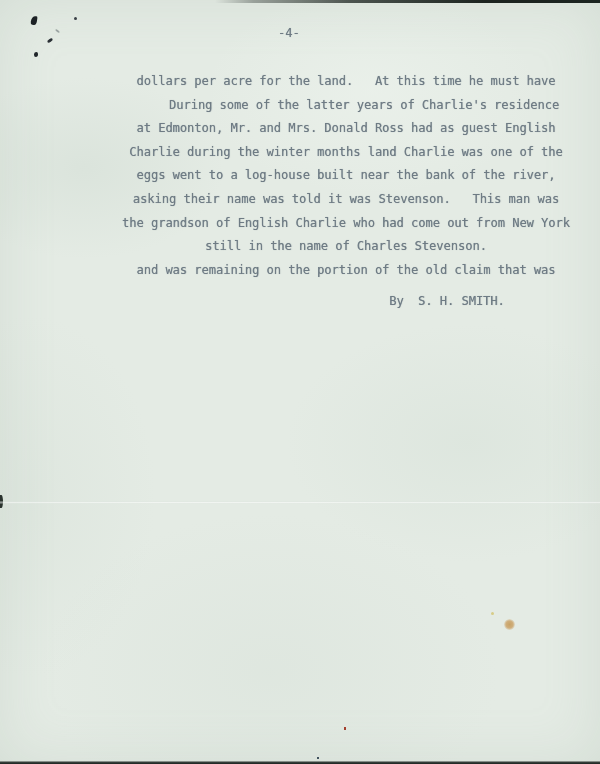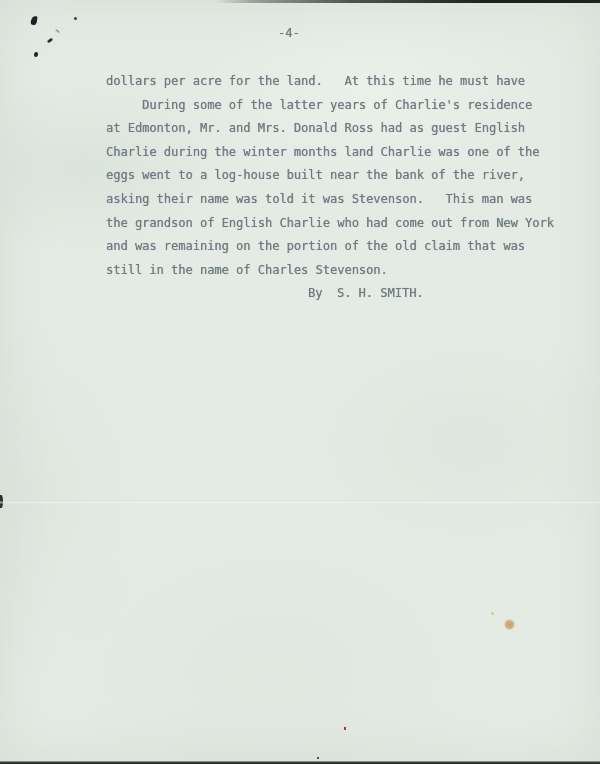--- a/index.html
+++ b/index.html
@@ -75,23 +75,24 @@
     font-size: 12px; line-height: 23px;
     color: var(--ink);
     text-shadow: 0.3px 0.3px 0.7px rgba(110,123,132,0.75);
     white-space: pre;
   }
   .text-block {
     position: absolute; left: 106px; top: 70px; width: 480px;
     font-size: 12px; line-height: 23.6px;
     color: var(--ink);
     text-shadow: 0.3px 0.3px 0.7px rgba(110,123,132,0.75);
+    text-align: center;
   }
   .tline { white-space: pre; min-height: 23.6px; }
-  .byline { white-space: pre; margin-left: 202px; }
+  .byline { white-space: pre; margin-top: 8px; margin-left: 202px; }
 </style>
 </head>
 <body>
 
 <div class="page">
 
   <div class="edge-top"></div>
   <div class="edge-bottom"></div>
   <div class="edge-left-speck"></div>
   <div class="crease"></div>
@@ -109,18 +110,18 @@
   <div class="page-number">-4-</div>
 
   <div class="text-block">
     <div class="tline">dollars per acre for the land.   At this time he must have</div>
     <div class="tline">     During some of the latter years of Charlie's residence</div>
     <div class="tline">at Edmonton, Mr. and Mrs. Donald Ross had as guest English</div>
     <div class="tline">Charlie during the winter months land Charlie was one of the</div>
     <div class="tline">eggs went to a log-house built near the bank of the river,</div>
     <div class="tline">asking their name was told it was Stevenson.   This man was</div>
     <div class="tline">the grandson of English Charlie who had come out from New York</div>
+    <div class="tline">still in the name of Charles Stevenson.</div>
     <div class="tline">and was remaining on the portion of the old claim that was</div>
-    <div class="tline">still in the name of Charles Stevenson.</div>
     <div class="tline byline">By  S. H. SMITH.</div>
   </div>
 
 </div>
 
 </body></html>

